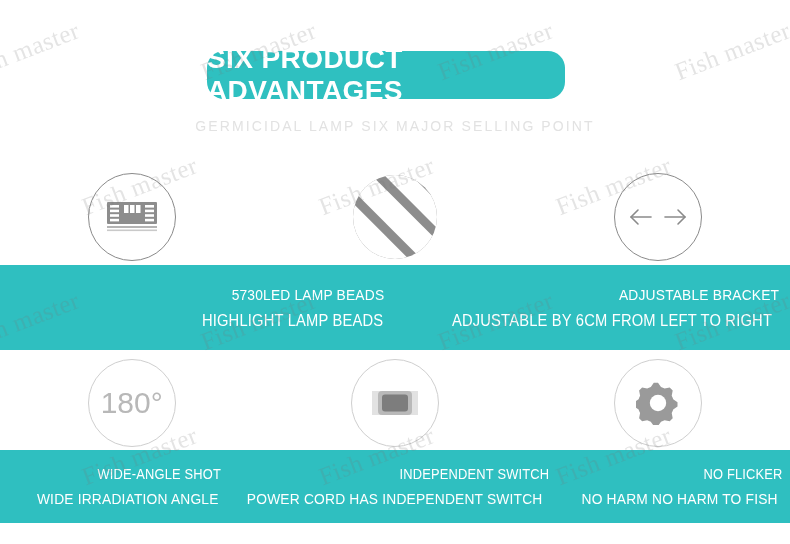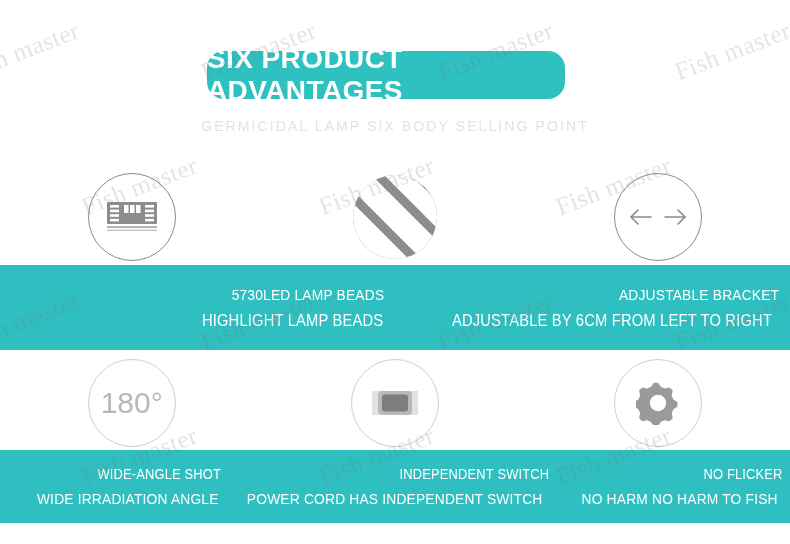--- a/index.html
+++ b/index.html
@@ -166,21 +166,21 @@
 </style>
 </head>
 <body>
 
 <div class="page">
 
   <div class="header">
     <div class="title-pill">
       <span class="title-text">SIX PRODUCT ADVANTAGES</span>
     </div>
-    <div class="subtitle">GERMICIDAL LAMP SIX BODY SELLING POINT</div>
+    <div class="subtitle">GERMICIDAL LAMP SIX MAJOR SELLING POINT</div>
   </div>
 
   <div class="icon-row row1">
 
     <div class="icon-cell">
       <div class="icon-circle">
         <span>
           <svg width="56" height="34" viewBox="0 0 56 34">
             <rect x="3" y="2" width="50" height="22" rx="1" fill="#8d8d8d"></rect>
             <rect x="6" y="5" width="9" height="2.6" fill="#ffffff"></rect>

